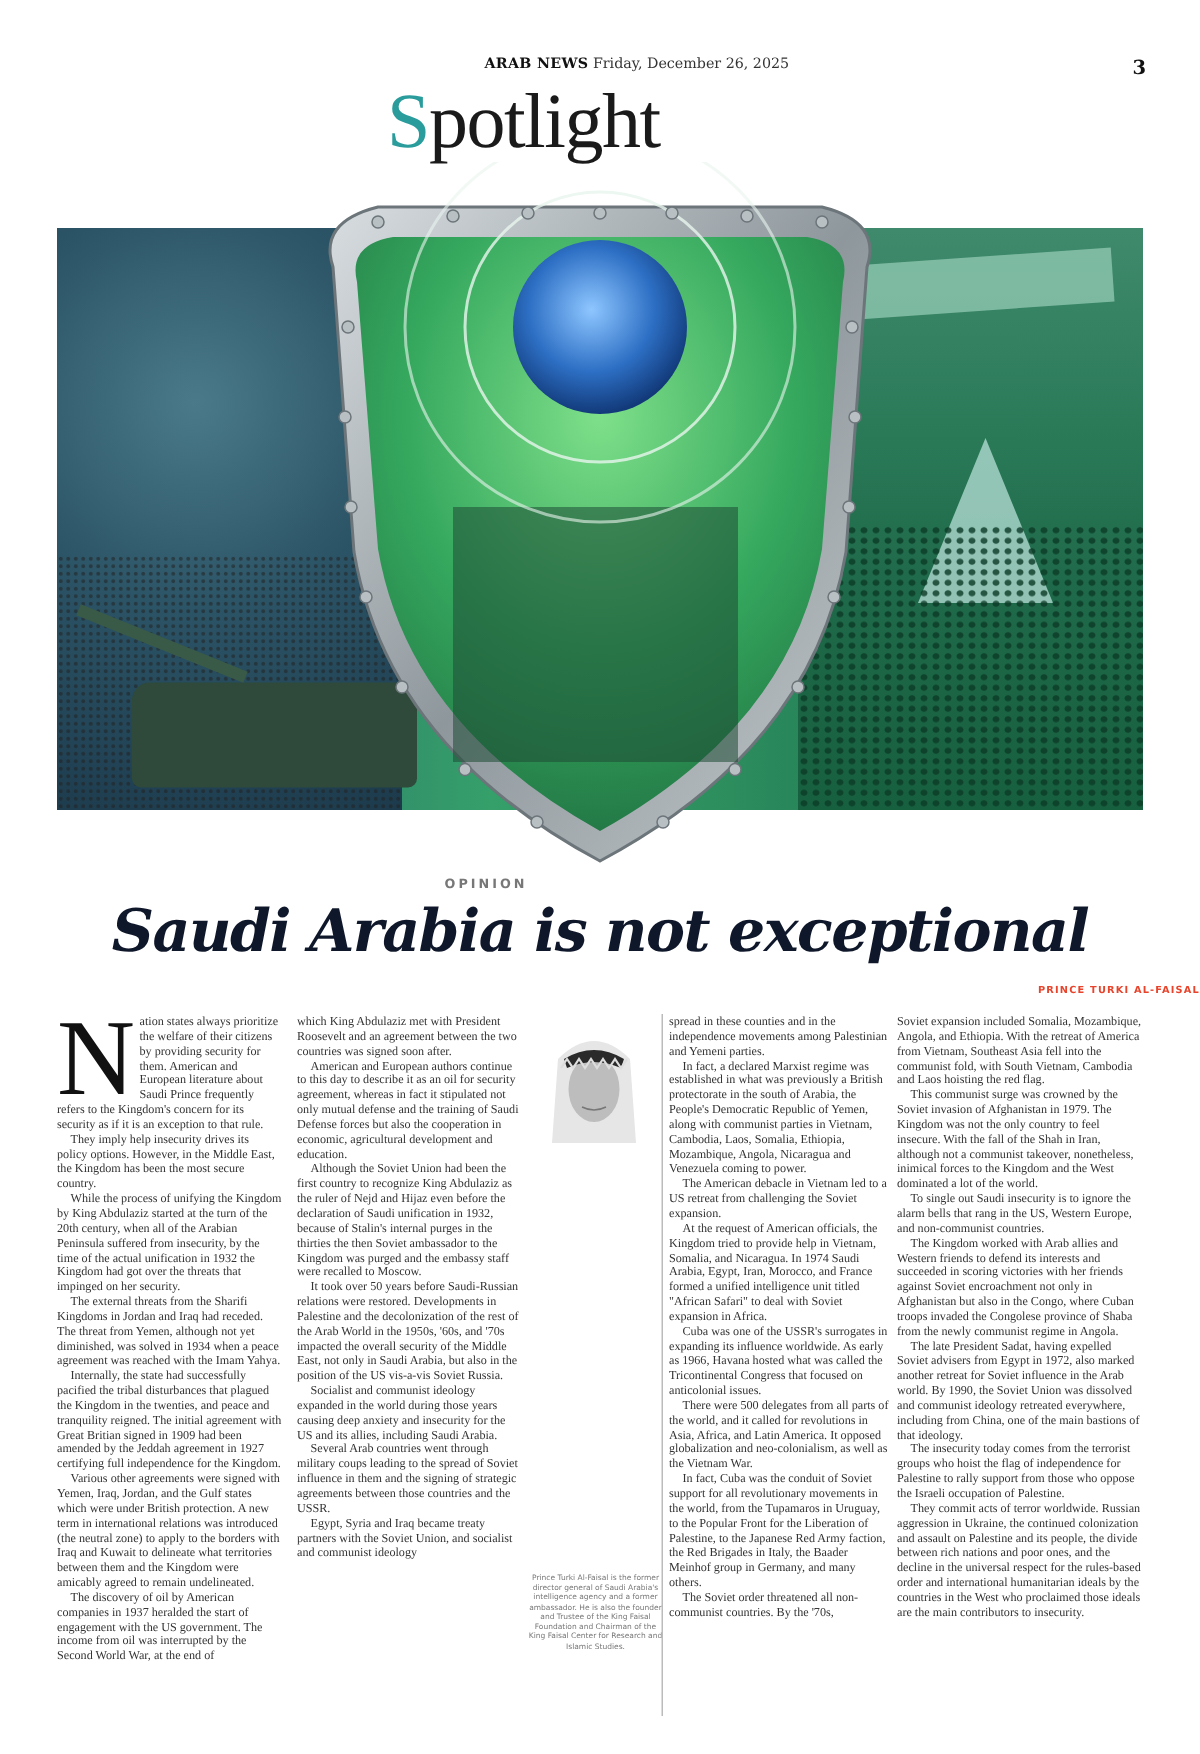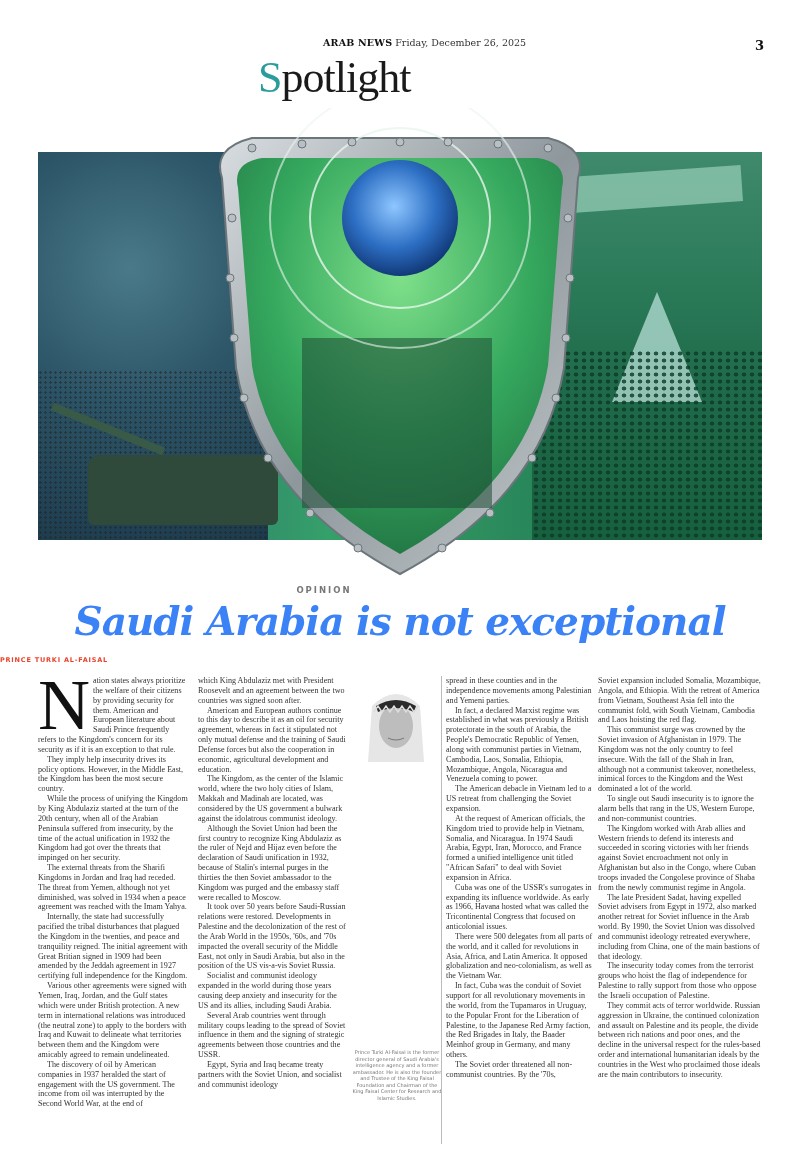--- a/index.html
+++ b/index.html
@@ -1,42 +1,42 @@
 <!DOCTYPE html>
 <html><head>
 <meta charset="utf-8">
 <style>
   html, body { margin: 0; padding: 0; background: #ffffff; }
   body { width: 800px; height: 1169px; position: relative; overflow: hidden; font-family: "DejaVu Serif", serif; color: #222; }
   .masthead { position: absolute; top: 37px; left: 323px; font-size: 9.5px; color: #333; }
   .masthead b { font-weight: bold; color: #111; letter-spacing: 0.2px; }
   .pagenum { position: absolute; top: 38px; right: 36px; font-size: 13px; font-weight: bold; color: #111; }
-  .spotlight { position: absolute; top: 56px; left: 258px; font-family: "Liberation Serif", serif; font-size: 44px; color: #1a1a1a; line-height: 1; letter-spacing: -1px; }
+  .spotlight { position: absolute; top: 56px; left: 258px; font-family: "Liberation Serif", serif; font-size: 52px; color: #1a1a1a; line-height: 1; letter-spacing: -1px; }
   .spotlight .s { color: #2a9c9c; }
 
   .collage { position: absolute; top: 152px; left: 38px; width: 724px; height: 388px; overflow: hidden;
     background: linear-gradient(90deg, #1f4f5a 0%, #2e7a6a 18%, #35a06a 40%, #2e8f5e 60%, #1f7a56 80%, #135b3c 100%); }
   .collage .left { position: absolute; left: 0; top: 0; width: 230px; height: 388px;
     background: radial-gradient(circle at 40% 30%, #4a7a8a 0%, #2b5466 45%, #1c3a4c 100%); }
   .collage .left .halftone { position: absolute; left: 0; bottom: 0; width: 230px; height: 170px;
     background-image: radial-gradient(#222 1.2px, transparent 1.4px); background-size: 5px 5px; opacity: .55; }
   .collage .tank { position: absolute; left: 50px; bottom: 15px; width: 190px; height: 70px; background: #2f4a3a; border-radius: 12px 12px 6px 6px; }
   .collage .tank:before { content:""; position:absolute; left:-40px; top:-30px; width:120px; height:8px; background:#3a5a48; transform: rotate(22deg); }
   .collage .right { position: absolute; right: 0; top: 0; width: 230px; height: 388px;
     background: linear-gradient(180deg, #3f8a6c 0%, #2a7a58 35%, #1f6a4a 60%, #17603f 100%); }
   .collage .right .crowd { position:absolute; left:0; bottom:0; width:230px; height:190px;
     background-image: radial-gradient(#0b3a26 2px, transparent 2.6px); background-size: 8px 7px; opacity:.8; }
   .collage .right .banner { position:absolute; left:10px; top:20px; width:200px; height:36px; background:#8fc7b0; opacity:.8; transform: rotate(-4deg); }
   .collage .right .tower { position:absolute; left:80px; top:140px; width:0; height:0; border-left:45px solid transparent; border-right:45px solid transparent; border-bottom:110px solid #b8e0d8; opacity:.75; }
 
   .shield { position: absolute; top: 108px; left: 192px; width: 416px; height: 470px; }
 
   .kicker { position: absolute; top: 585px; left: 0; width: 648px; text-align: center; font-family: "DejaVu Sans", sans-serif; font-size: 8.5px; letter-spacing: 2px; color: #777; font-weight: bold; }
-  .headline { position: absolute; top: 598px; left: 0; width: 800px; text-align: center; font-family: "DejaVu Serif", serif; font-style: italic; font-weight: bold; font-size: 39px; color: #3b82f6; letter-spacing: -1px; }
-  .byline { position: absolute; top: 656px; left: 0; width: 800px; text-align: left; font-family: "DejaVu Sans", sans-serif; font-size: 6.5px; letter-spacing: 0.8px; font-weight: bold; color: #e8442c; }
+  .headline { position: absolute; top: 598px; left: 0; width: 800px; text-align: center; font-family: "DejaVu Serif", serif; font-style: italic; font-weight: bold; font-size: 39px; color: #0f172a; letter-spacing: -1px; }
+  .byline { position: absolute; top: 656px; left: 0; width: 800px; text-align: right; font-family: "DejaVu Sans", sans-serif; font-size: 6.5px; letter-spacing: 0.8px; font-weight: bold; color: #e8442c; }
 
   .col { position: absolute; top: 676px; font-family: "Liberation Serif", serif; font-size: 8.1px; line-height: 9.85px; color: #333; text-align: left; }
   .col p { margin: 0; text-indent: 9px; }
   .col p.first { text-indent: 0; }
   .c1 { left: 38px; width: 150px; }
   .c2 { left: 198px; width: 150px; }
   .c3 { left: 446px; width: 148px; }
   .c4 { left: 598px; width: 164px; }
   .dropcap { float: left; font-family: "Liberation Serif", serif; font-size: 72px; line-height: 58px; margin: 0 3px 0 0; color: #111; }
   .rule { position: absolute; top: 676px; left: 441px; width: 1px; height: 468px; background: #bbb; }
@@ -128,21 +128,20 @@
   <p>While the process of unifying the Kingdom by King Abdulaziz started at the turn of the 20th century, when all of the Arabian Peninsula suffered from insecurity, by the time of the actual unification in 1932 the Kingdom had got over the threats that impinged on her security.</p>
   <p>The external threats from the Sharifi Kingdoms in Jordan and Iraq had receded. The threat from Yemen, although not yet diminished, was solved in 1934 when a peace agreement was reached with the Imam Yahya.</p>
   <p>Internally, the state had successfully pacified the tribal disturbances that plagued the Kingdom in the twenties, and peace and tranquility reigned. The initial agreement with Great Britian signed in 1909 had been amended by the Jeddah agreement in 1927 certifying full independence for the Kingdom.</p>
   <p>Various other agreements were signed with Yemen, Iraq, Jordan, and the Gulf states which were under British protection. A new term in international relations was introduced (the neutral zone) to apply to the borders with Iraq and Kuwait to delineate what territories between them and the Kingdom were amicably agreed to remain undelineated.</p>
   <p>The discovery of oil by American companies in 1937 heralded the start of engagement with the US government. The income from oil was interrupted by the Second World War, at the end of</p>
 </div>
 
 <div class="col c2">
   <p class="first">which King Abdulaziz met with President Roosevelt and an agreement between the two countries was signed soon after.</p>
   <p>American and European authors continue to this day to describe it as an oil for security agreement, whereas in fact it stipulated not only mutual defense and the training of Saudi Defense forces but also the cooperation in economic, agricultural development and education.</p>
-  <p>The Kingdom, as the center of the Islamic world, where the two holy cities of Islam, Makkah and Madinah are located, was considered by the US government a bulwark against the idolatrous communist ideology.</p>
   <p>Although the Soviet Union had been the first country to recognize King Abdulaziz as the ruler of Nejd and Hijaz even before the declaration of Saudi unification in 1932, because of Stalin's internal purges in the thirties the then Soviet ambassador to the Kingdom was purged and the embassy staff were recalled to Moscow.</p>
   <p>It took over 50 years before Saudi-Russian relations were restored. Developments in Palestine and the decolonization of the rest of the Arab World in the 1950s, '60s, and '70s impacted the overall security of the Middle East, not only in Saudi Arabia, but also in the position of the US vis-a-vis Soviet Russia.</p>
   <p>Socialist and communist ideology expanded in the world during those years causing deep anxiety and insecurity for the US and its allies, including Saudi Arabia.</p>
   <p>Several Arab countries went through military coups leading to the spread of Soviet influence in them and the signing of strategic agreements between those countries and the USSR.</p>
   <p>Egypt, Syria and Iraq became treaty partners with the Soviet Union, and socialist and communist ideology</p>
 </div>
 
 <div class="sidebar">
   <svg class="portrait" viewBox="0 0 84 90">
     <rect width="84" height="90" fill="#ffffff"></rect>

